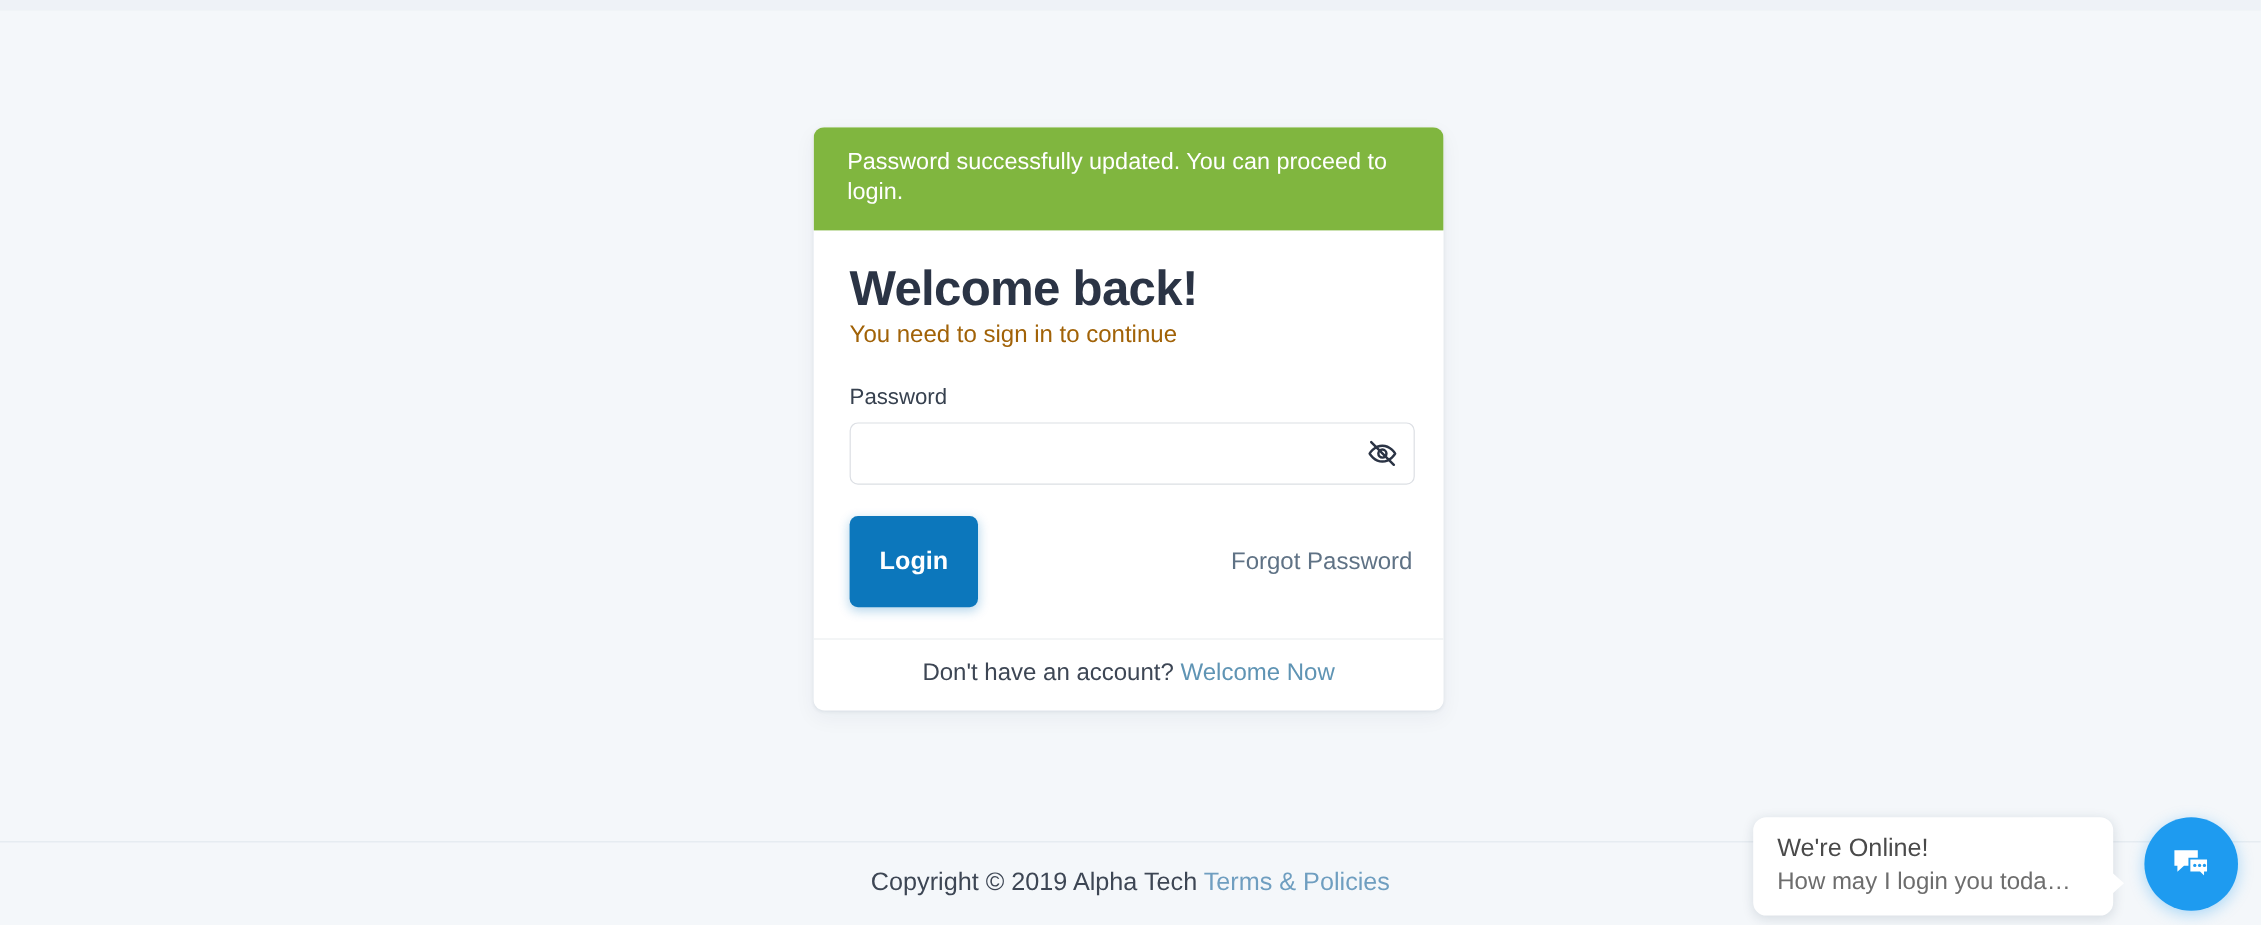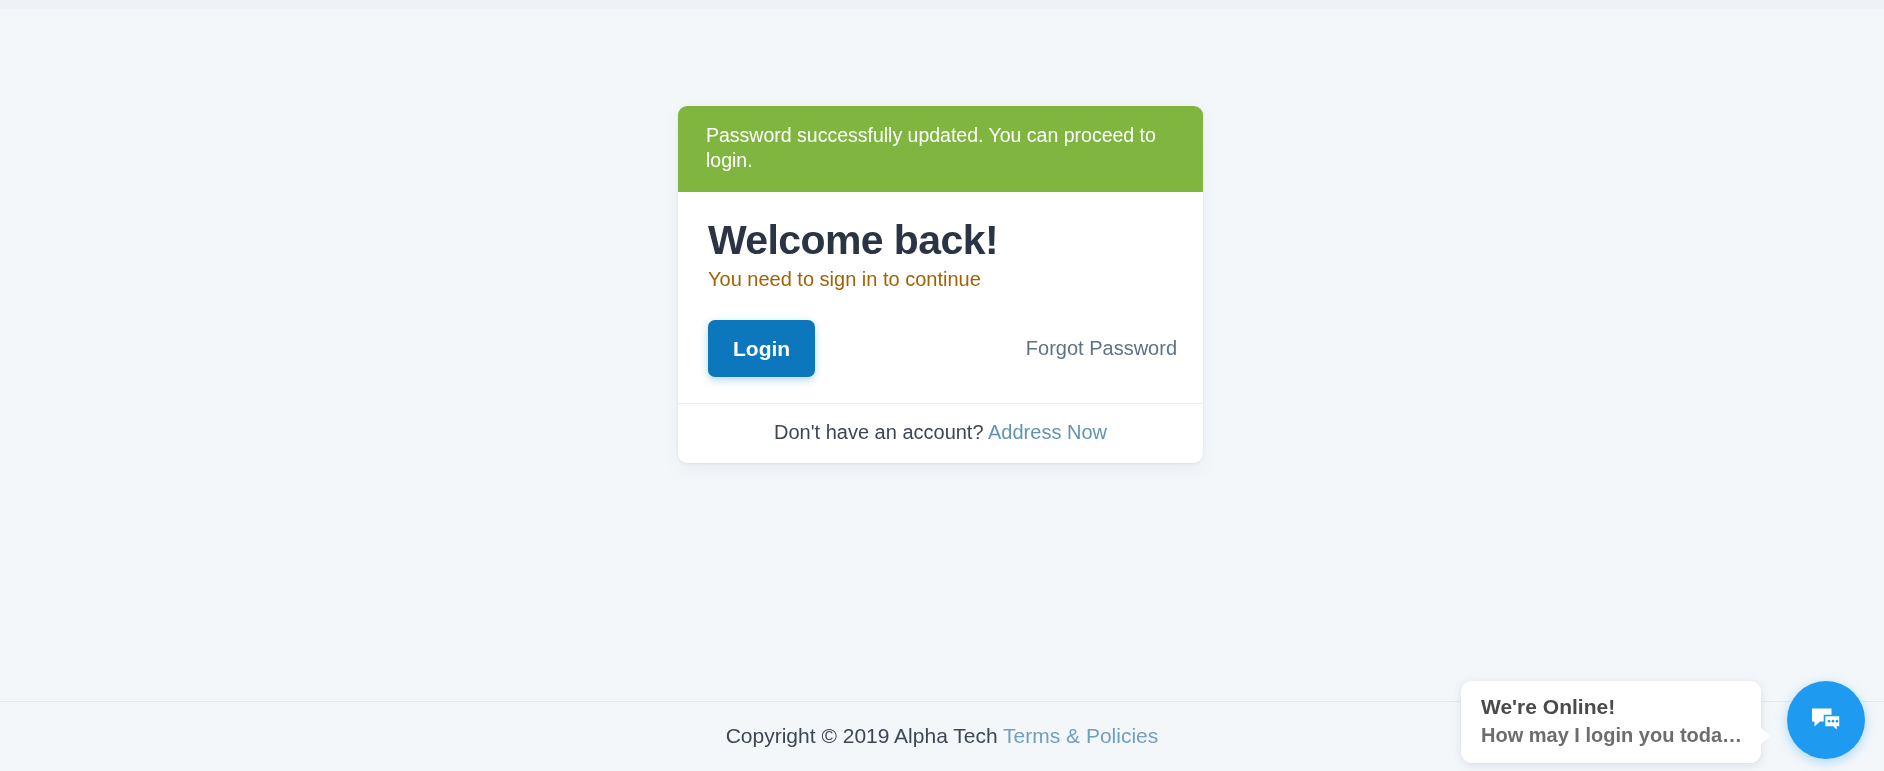--- a/index.html
+++ b/index.html
@@ -116,21 +116,21 @@
   }
   .login-btn {
     background: #0c77bc;
     color: #ffffff;
     font-family: "Liberation Sans", sans-serif;
     font-size: 21px;
     font-weight: bold;
     border: none;
     border-radius: 7px;
     padding: 0 25px;
-    height: 57px;
+    height: 76px;
     cursor: pointer;
     box-shadow: 0 3px 9px rgba(12,119,188,.30);
   }
   .forgot-link {
     font-size: 20px;
     color: #5f7285;
     text-decoration: none;
     cursor: pointer;
     margin-right: 2px;
   }
@@ -173,21 +173,20 @@
   
   .chat-bubble {
     position: absolute;
     left: 1461px;
     top: 672px;
     width: 300px;
     background: #ffffff;
     border-radius: 11px;
     box-shadow: 0 2px 10px rgba(25,45,70,.13);
     padding: 14px 18px 16px 20px;
-    font-weight: bold;
   }
   .chat-bubble:after {
     content: "";
     position: absolute;
     right: -9px;
     top: 46px;
     width: 0; height: 0;
     border-top: 9px solid transparent;
     border-bottom: 9px solid transparent;
     border-left: 10px solid #ffffff;
@@ -230,31 +229,44 @@
   <div class="card">
 
     <div class="alert">Password successfully updated. You can proceed to login.</div>
 
     <div class="card-body">
 
       <h1 class="title">Welcome back!</h1>
       <p class="subtitle">You need to sign in to continue</p>
 
 
+      <div class="field">
+        <label class="field-label">Password</label>
+        <div class="input-wrap">
+          <input class="text-input has-icon" type="password" placeholder="" style="">
+          <button class="eye-btn">
+            <svg width="26" height="26" viewBox="0 0 24 24" fill="none" stroke="currentColor" stroke-width="1.9" stroke-linecap="round" stroke-linejoin="round">
+              <path d="M2.2 12S5.6 5.9 12 5.9s9.8 6.1 9.8 6.1-3.4 6.1-9.8 6.1S2.2 12 2.2 12z"></path>
+              <circle cx="12" cy="12" r="3.1"></circle>
+              <line x1="3.4" y1="3.1" x2="20.8" y2="20.6"></line>
+            </svg>
+          </button>
+        </div>
+      </div>
 
       <div class="actions">
         <button class="login-btn">Login</button>
         <a class="forgot-link">Forgot Password</a>
       </div>
 
     </div>
 
     <div class="card-footer">
       <span>Don't have an account?</span>
-      <a>Address Now</a>
+      <a>Welcome Now</a>
     </div>
 
   </div>
 
   <div class="footer-divider"></div>
 
   <div class="footer-text">
     <span>Copyright © 2019 Alpha Tech</span>
     <a>Terms &amp; Policies</a>
   </div>

